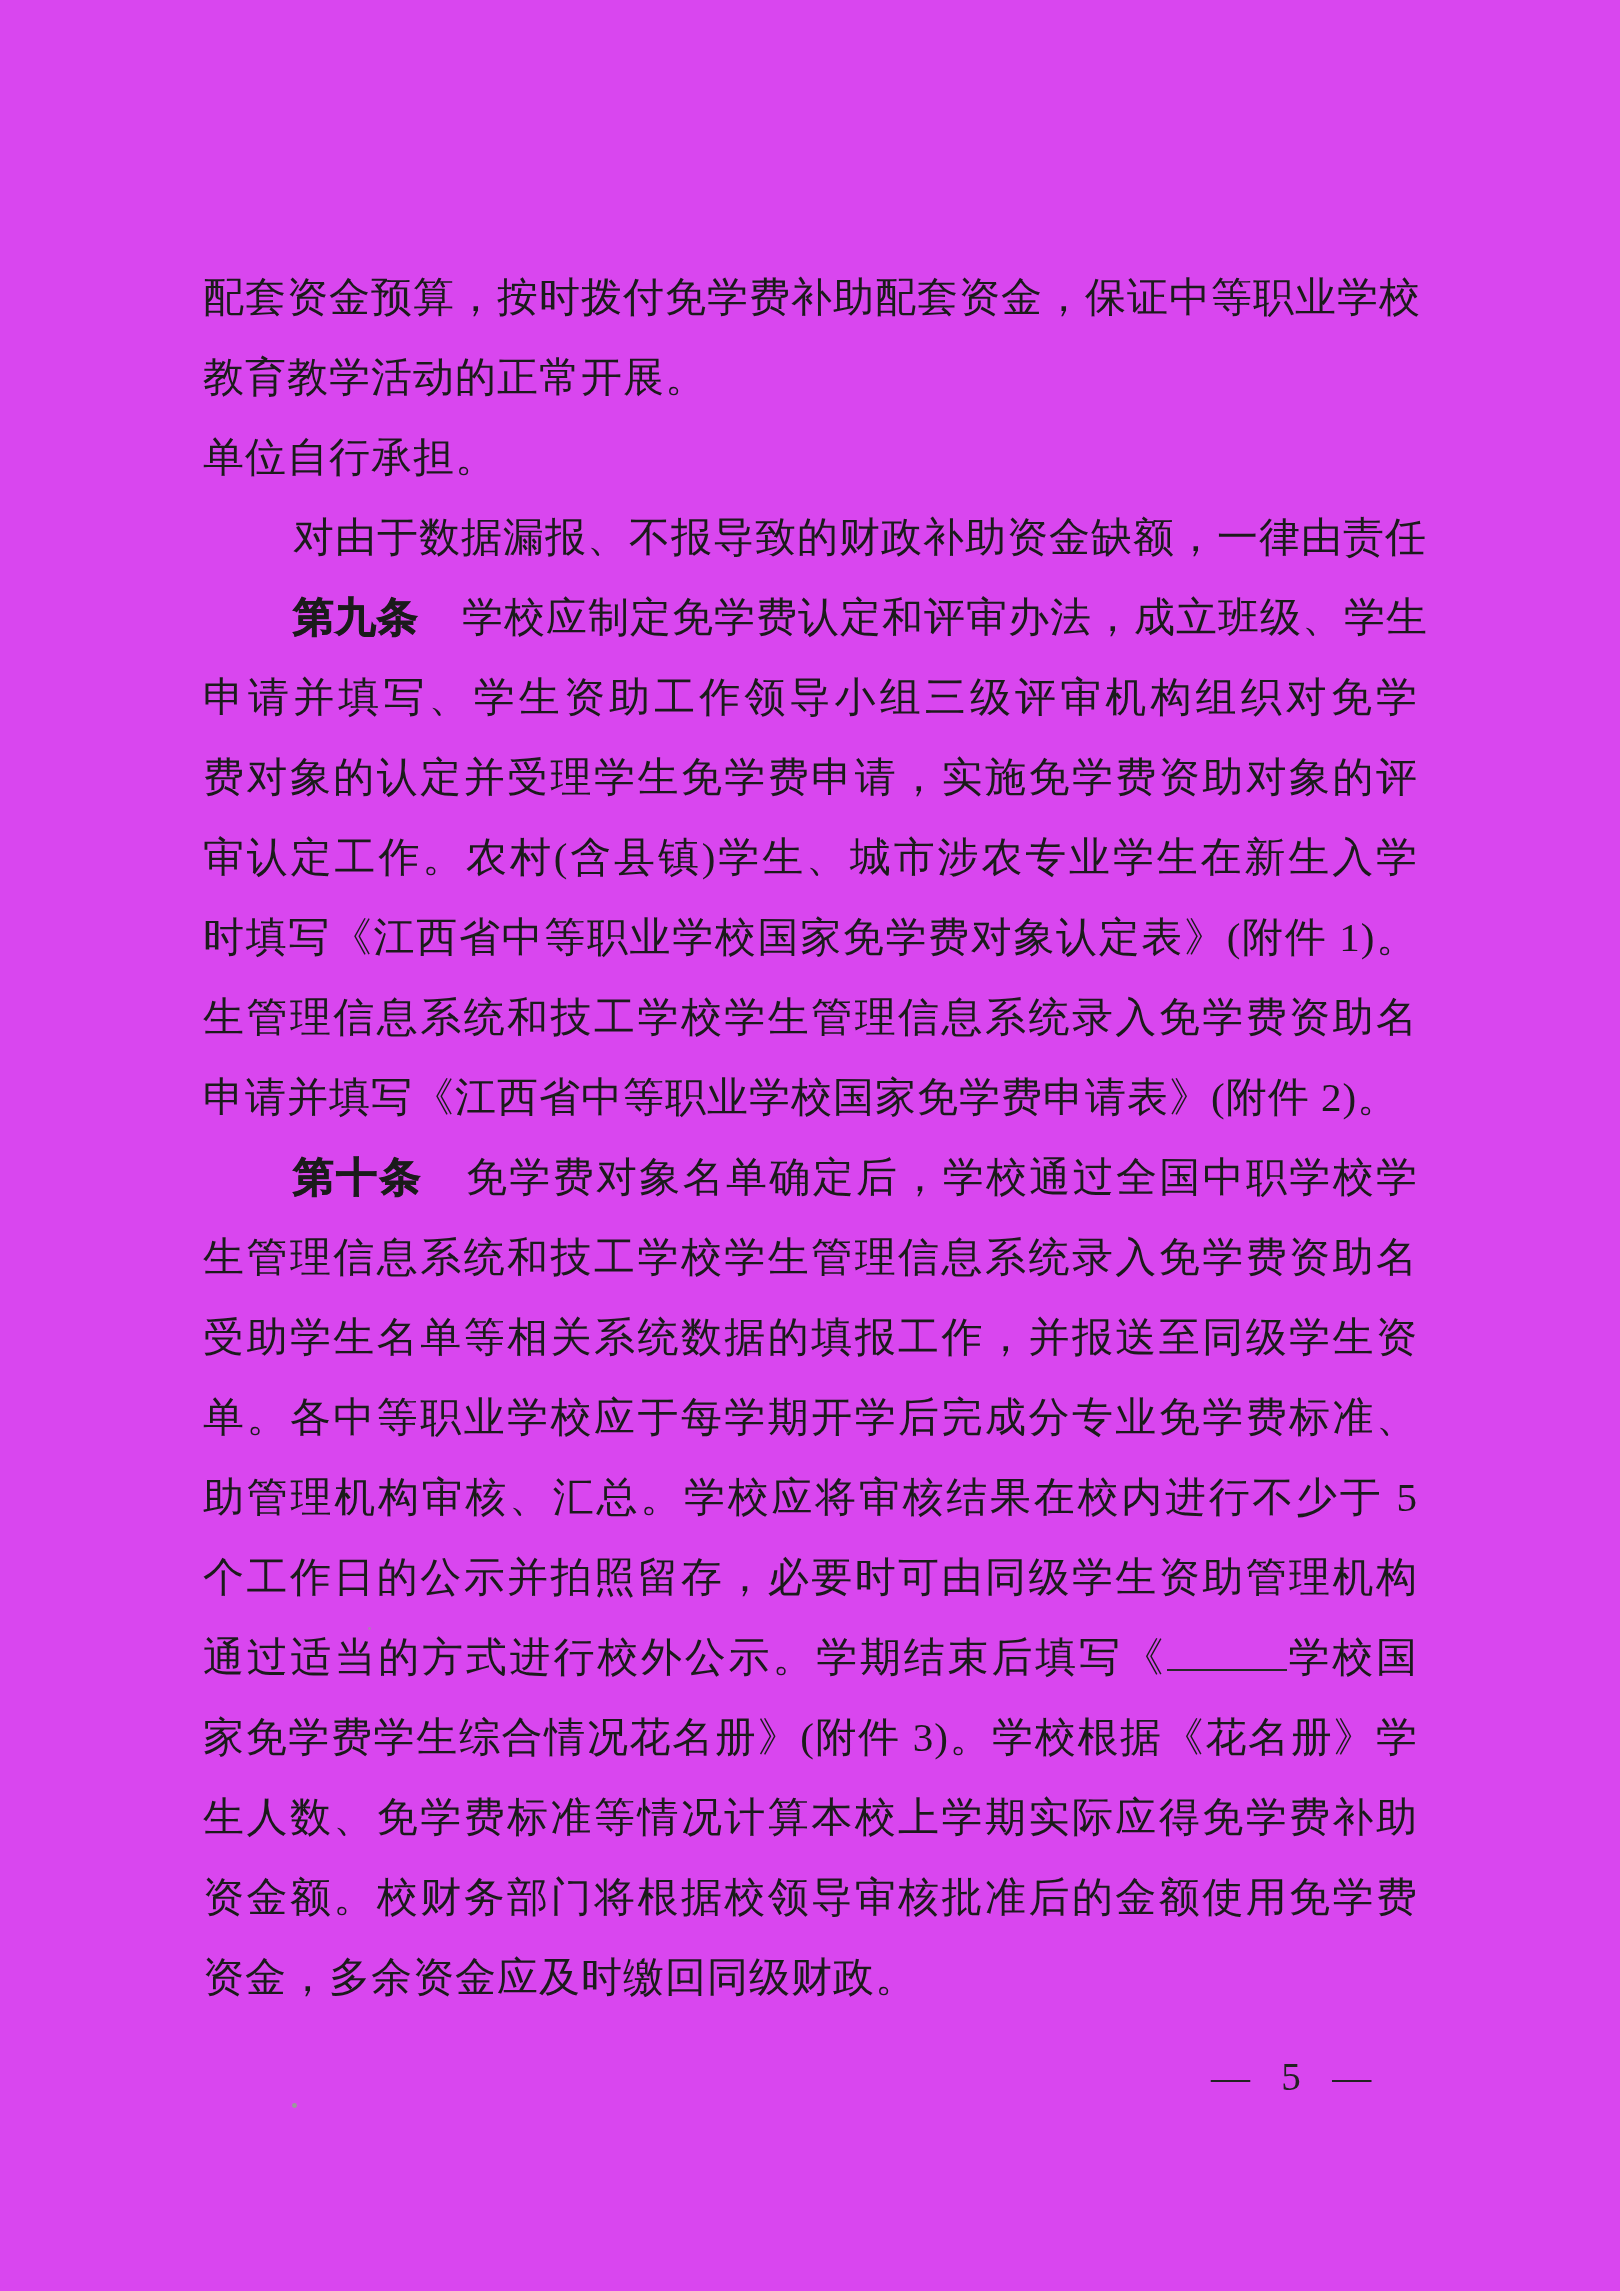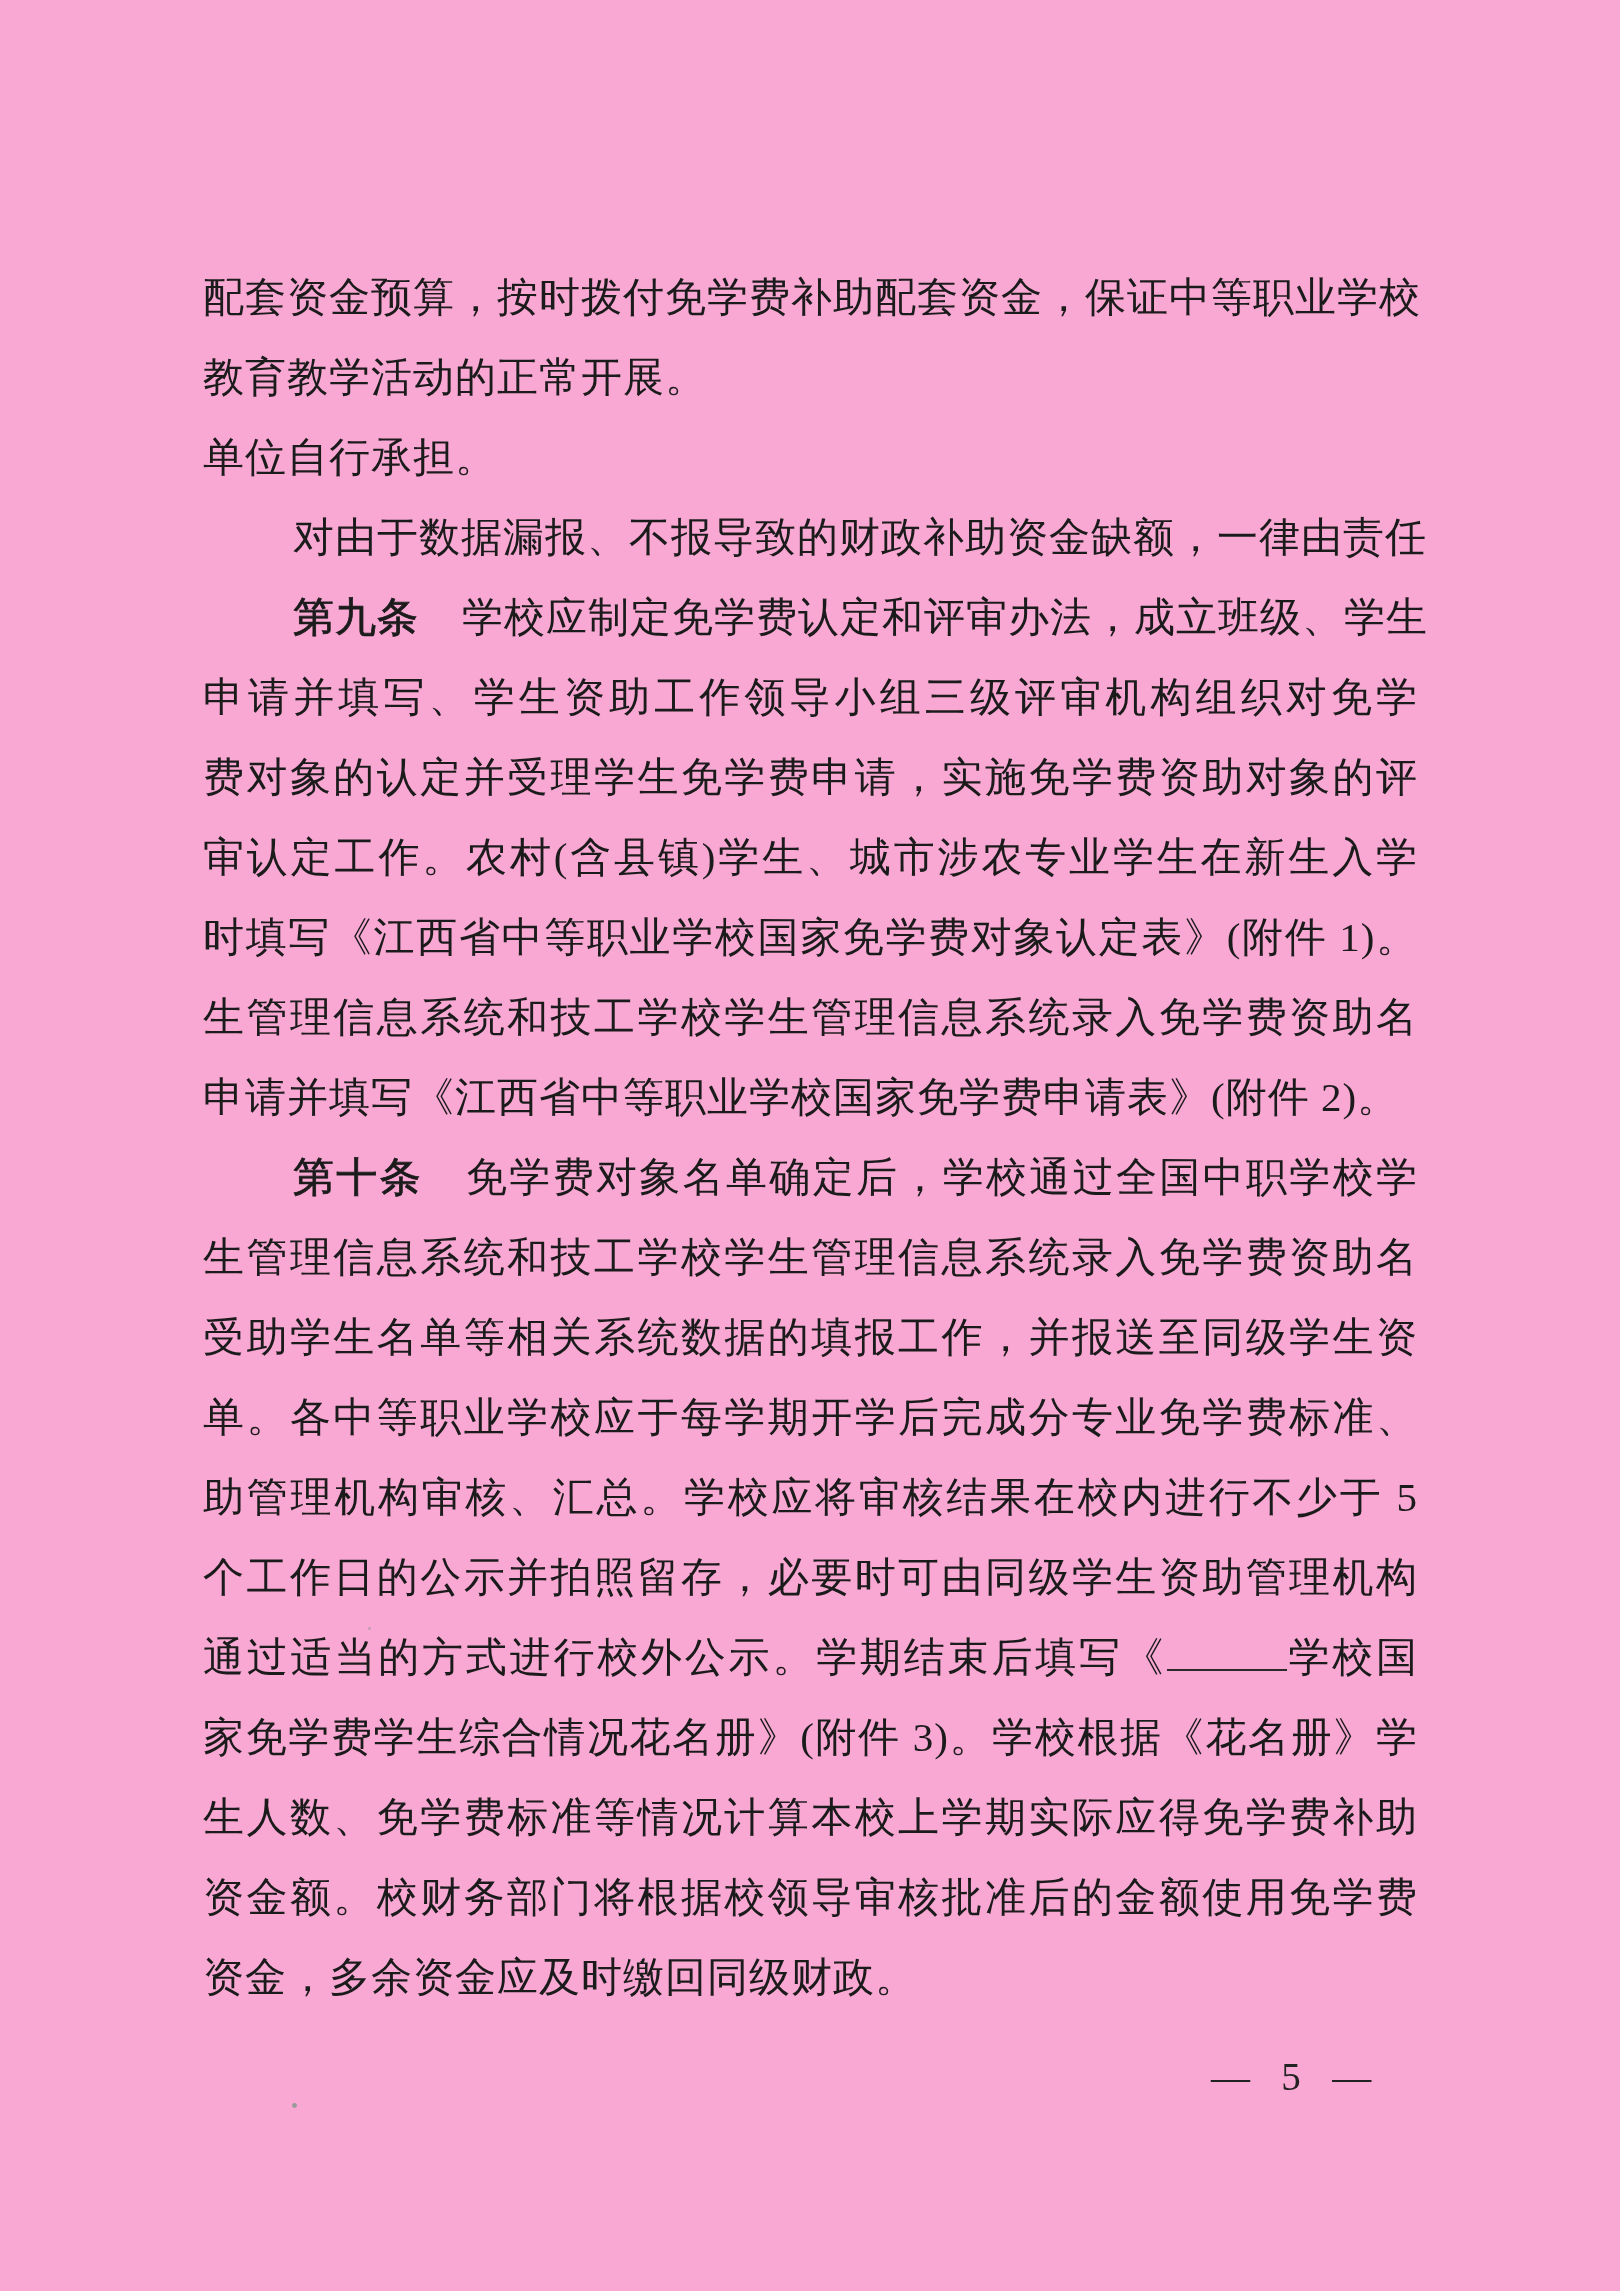--- a/index.html
+++ b/index.html
@@ -4,21 +4,21 @@
 <style>
   html, body {
     margin: 0;
     padding: 0;
     background: #ffffff;
   }
   .page {
     position: relative;
     width: 1620px;
     height: 2292px;
-    background: #f9a8d4;
+    background: #d946ef;
     overflow: hidden;
     font-family: "Liberation Serif", serif;
     color: #1b1b1b;
   }
   .textblock {
     position: absolute;
     left: 203px;
     top: 257px;
     width: 1215px;
   }
@@ -33,21 +33,21 @@
     white-space: nowrap;
   }
   .line.last {
     text-align: center;
     text-align-last: left;
   }
   .line.indent {
     padding-left: 90px;
   }
   .term {
-    font-weight: normal;
+    font-weight: bold;
     -webkit-text-stroke: 0.8px #1b1b1b;
     margin-right: 43px;
   }
   .blank {
     display: inline-block;
     width: 120px;
     border-bottom: 2.9px solid #2a2a2a;
     height: 9.8px;
   }
   .footer {

